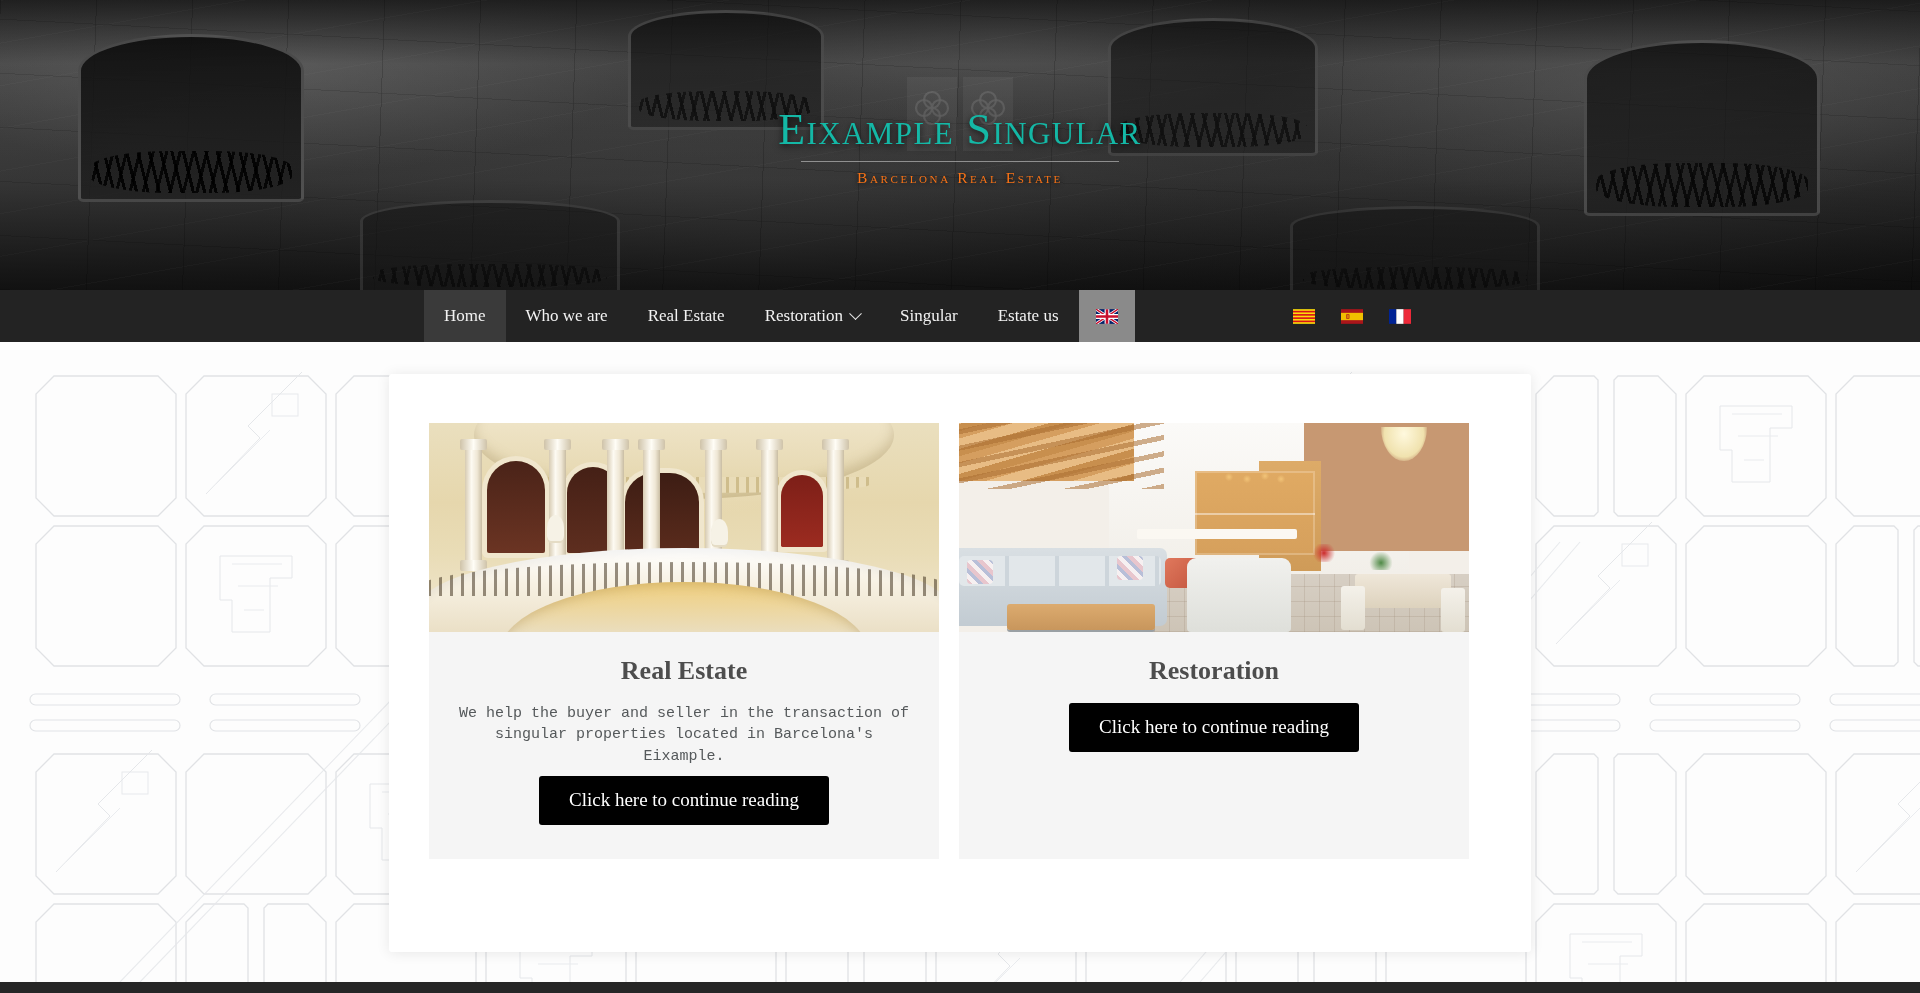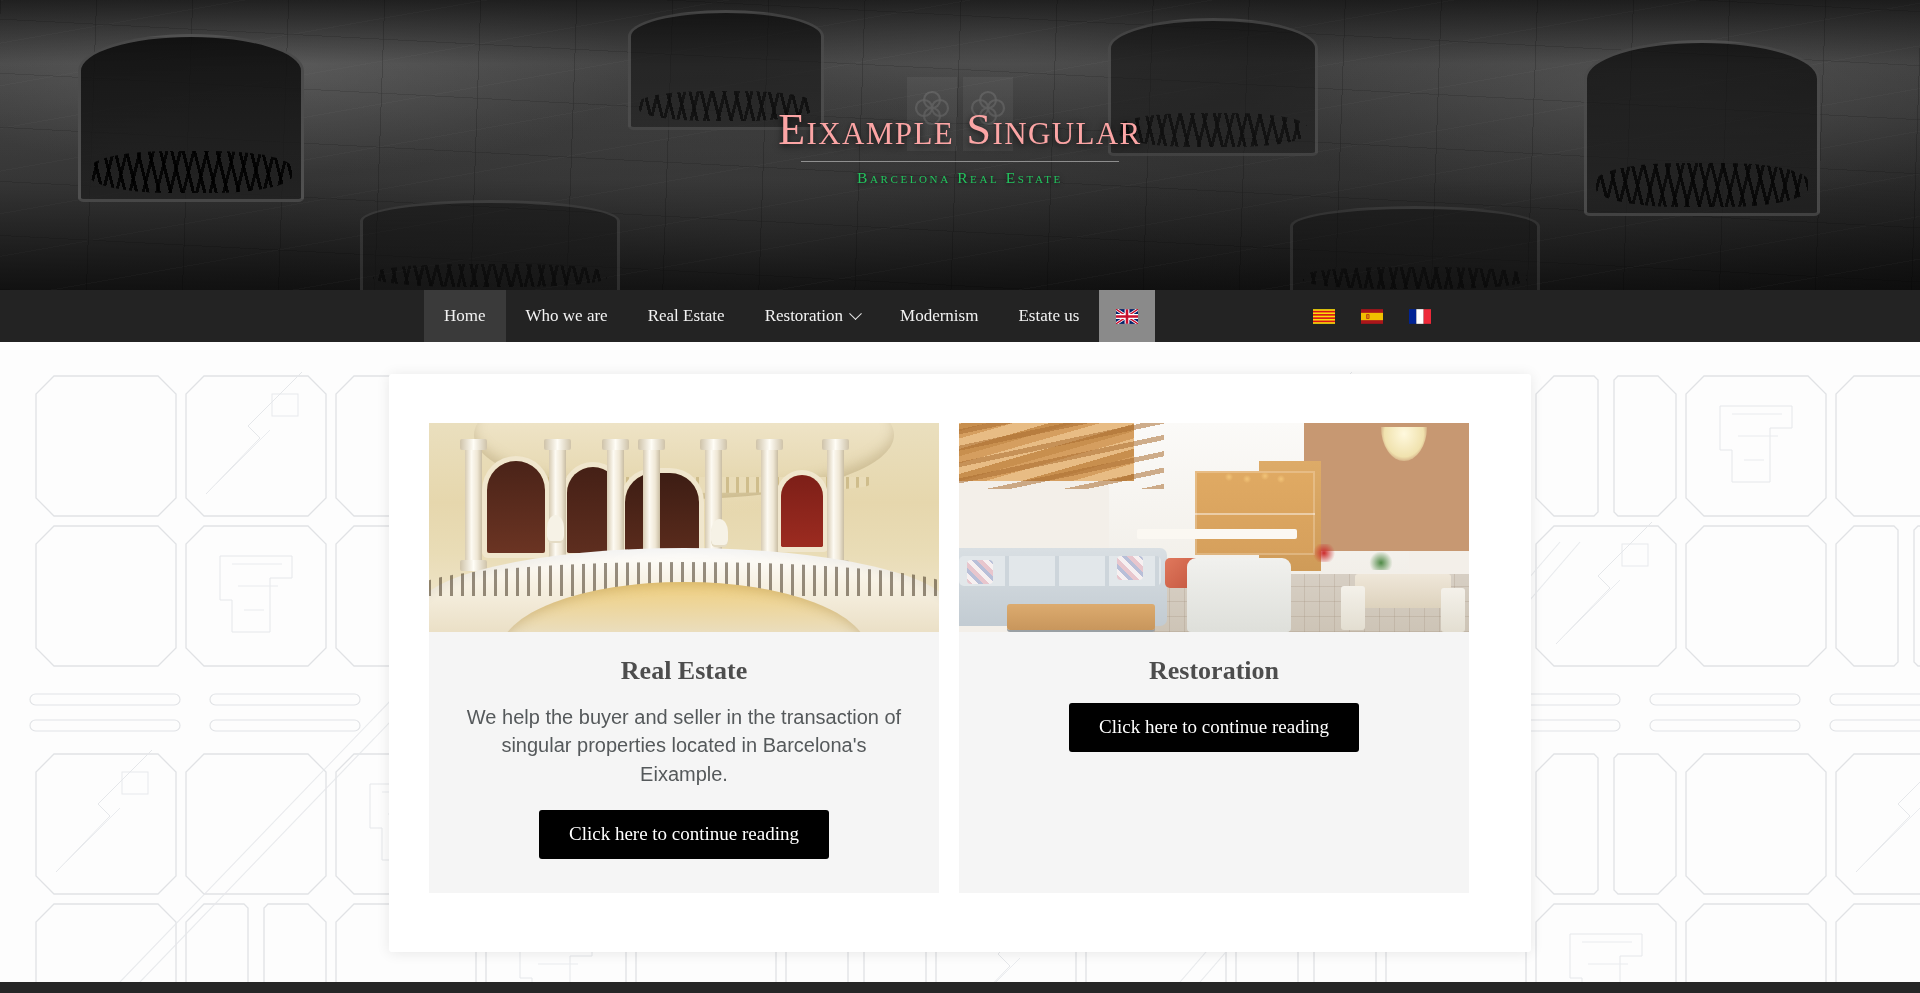--- a/index.html
+++ b/index.html
@@ -94,36 +94,36 @@
     position: absolute;
     left: 0; right: 0;
     top: 108px;
     text-align: center;
     z-index: 3;
   }
   .logo-title {
     font-family: "Liberation Serif", "DejaVu Serif", serif;
     font-size: 44px;
     line-height: 1;
-    color: #fca5a5;
+    color: #14b8a6;
     font-variant: small-caps;
     letter-spacing: 1.4px;
     text-shadow: 0 2px 7px rgba(0,0,0,.75);
     white-space: nowrap;
   }
   .logo-rule {
     width: 318px;
     height: 1px;
     margin: 9px auto 7px;
     background: rgba(225,225,225,.52);
   }
   .logo-sub {
     font-family: "Liberation Serif", "DejaVu Serif", serif;
     font-size: 15.5px;
-    color: #22c55e;
+    color: #f97316;
     font-variant: small-caps;
     letter-spacing: 2.6px;
     text-shadow: 0 1px 5px rgba(0,0,0,.8);
     white-space: nowrap;
   }
 
   
   .navbar {
     position: absolute;
     top: 290px; left: 0;
@@ -429,25 +429,25 @@
     text-align: center;
   }
   .card-title {
     font-family: "Liberation Serif", "DejaVu Serif", serif;
     font-size: 26px;
     font-weight: bold;
     color: #4d4d4d;
     margin-bottom: 17px;
   }
   .card-text {
-    font-family: Liberation Sans, sans-serif;
-    font-size: 20px;
+    font-family: Liberation Mono, monospace;
+    font-size: 15px;
     line-height: 1.42;
     color: #55595b;
-    margin-bottom: 22px;
+    margin-bottom: 9px;
   }
   .card-btn {
     display: inline-block;
     background: #000000;
     color: #ffffff;
     font-family: "Liberation Serif", "DejaVu Serif", serif;
     font-size: 19px;
     padding: 13px 30px;
     border: none;
     border-radius: 3px;
@@ -523,21 +523,21 @@
       <a class="nav-item" href="#">
         <span>Real Estate</span>
       </a>
 
       <a class="nav-item" href="#">
         <span>Restoration</span>
         <span class="chev"></span>
       </a>
 
       <a class="nav-item" href="#">
-        <span>Modernism</span>
+        <span>Singular</span>
       </a>
 
       <a class="nav-item" href="#">
         <span>Estate us</span>
       </a>
 
       <div class="nav-flag-item active">
         <span class="lang-flag">
           <svg class="flag-svg" width="22" height="15" viewBox="0 0 60 40" xmlns="http://www.w3.org/2000/svg">
             <rect width="60" height="40" fill="#012169"></rect>

